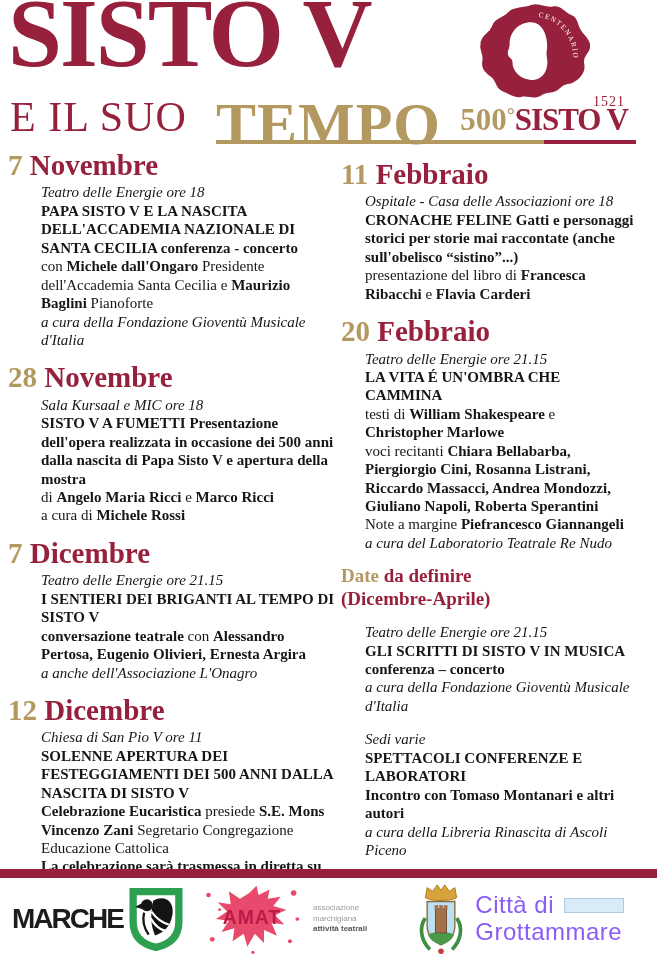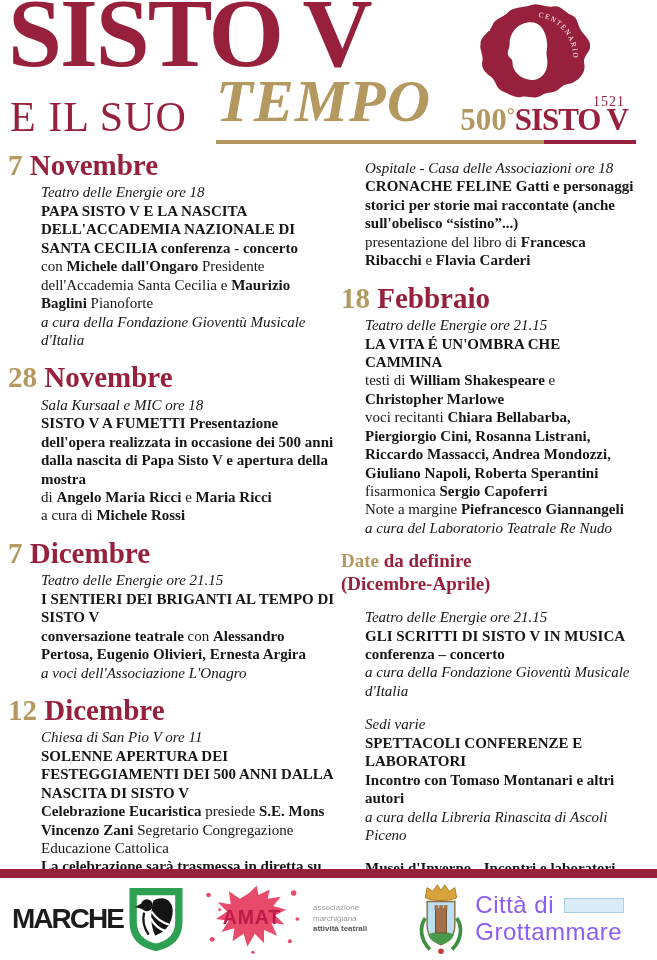--- a/index.html
+++ b/index.html
@@ -8,21 +8,21 @@
     --ink:#161616;
   }
   html,body{margin:0;padding:0;background:#fff;}
   body{width:657px;height:960px;overflow:hidden;font-family:"Liberation Serif",serif;color:var(--ink);}
   .page{position:relative;width:636px;height:960px;background:#fff;}
 
   
   header{position:relative;height:150px;}
   .main-title{position:absolute;top:-15px;left:8px;font-size:97px;line-height:1;font-weight:700;color:var(--red);letter-spacing:-2px;white-space:nowrap;}
   .sub-left{position:absolute;top:96px;left:10px;font-size:42px;line-height:1;color:var(--red);letter-spacing:1px;}
-  .sub-right{position:absolute;top:71px;left:216px;font-size:60px;line-height:1;font-weight:700;color:var(--gold);letter-spacing:1px;font-style:italic;}
+  .sub-right{position:absolute;top:94px;left:216px;font-size:60px;line-height:1;font-weight:700;color:var(--gold);letter-spacing:1px;}
   .head-rule{position:absolute;top:140px;left:216px;right:0;height:4px;display:flex;}
   .head-rule .gold-seg{width:328px;background:var(--gold);}
   .head-rule .red-seg{flex:1;background:var(--red);}
   .seal{position:absolute;top:2px;right:46px;width:122px;height:108px;}
   .anniv{position:absolute;top:104px;right:8px;font-size:31px;font-weight:700;line-height:1;white-space:nowrap;}
   .anniv .num{color:var(--gold);}
   .anniv .deg{color:var(--gold);font-size:20px;vertical-align:8px;}
   .anniv .nm{color:var(--red);letter-spacing:-1px;}
   .anniv .yr{position:absolute;top:-9px;right:3px;font-size:14px;color:var(--red);font-weight:400;letter-spacing:1px;}
 
@@ -103,31 +103,31 @@
             <p><span class="s-b">PAPA SISTO V E LA NASCITA DELL'ACCADEMIA NAZIONALE DI SANTA CECILIA conferenza - concerto</span></p>
             <p><span class="s-n">con </span><span class="s-b">Michele dall'Ongaro</span><span class="s-n"> Presidente dell'Accademia Santa Cecilia e </span><span class="s-b">Maurizio Baglini</span><span class="s-n"> Pianoforte</span></p>
             <p><span class="s-i">a cura della Fondazione Gioventù Musicale d'Italia</span></p>
           </div>
         </section>
         <section class="event">
           <h2 class="date"><span class="day">28 </span><span class="month">Novembre</span></h2>
           <div class="body">
             <p><span class="s-i">Sala Kursaal e MIC ore 18</span></p>
             <p><span class="s-b">SISTO V A FUMETTI Presentazione dell'opera realizzata in occasione dei 500 anni dalla nascita di Papa Sisto V e apertura della mostra</span></p>
-            <p><span class="s-n">di </span><span class="s-b">Angelo Maria Ricci</span><span class="s-n"> e </span><span class="s-b">Maria Ricci</span></p>
+            <p><span class="s-n">di </span><span class="s-b">Angelo Maria Ricci</span><span class="s-n"> e </span><span class="s-b">Marco Ricci</span></p>
             <p><span class="s-n">a cura di </span><span class="s-b">Michele Rossi</span></p>
           </div>
         </section>
         <section class="event">
           <h2 class="date"><span class="day">7 </span><span class="month">Dicembre</span></h2>
           <div class="body">
             <p><span class="s-i">Teatro delle Energie ore 21.15</span></p>
             <p><span class="s-b">I SENTIERI DEI BRIGANTI AL TEMPO DI SISTO V</span></p>
             <p><span class="s-b">conversazione teatrale</span><span class="s-n"> con </span><span class="s-b">Alessandro Pertosa, Eugenio Olivieri,  Ernesta Argira</span></p>
-            <p><span class="s-i">a voci dell'Associazione L'Onagro</span></p>
+            <p><span class="s-i">a anche dell'Associazione L'Onagro</span></p>
           </div>
         </section>
         <section class="event">
           <h2 class="date"><span class="day">12 </span><span class="month">Dicembre</span></h2>
           <div class="body">
             <p><span class="s-i">Chiesa di San Pio V ore 11</span></p>
             <p><span class="s-b">SOLENNE APERTURA DEI FESTEGGIAMENTI DEI 500 ANNI DALLA NASCITA DI SISTO V</span></p>
             <p><span class="s-b">Celebrazione Eucaristica</span><span class="s-n"> presiede </span><span class="s-b">S.E. Mons Vincenzo Zani</span><span class="s-n"> Segretario Congregazione Educazione Cattolica</span></p>
             <p><span class="s-b">La celebrazione sarà trasmessa in diretta su Raiuno</span></p>
           </div>
@@ -135,34 +135,34 @@
         <section class="event">
           <h2 class="date"><span class="day">13 </span><span class="month">Dicembre</span></h2>
           <div class="body">
             <p><span class="s-i">Chiesa di San Pio V ore 21.15</span></p>
             <p></p>
           </div>
         </section>
       </section>
     <section class="col right" id="col-right">
         <section class="event">
+          <h2 class="date"><span class="day">11 </span><span class="month">Febbraio</span></h2>
           <div class="body">
             <p><span class="s-i">Ospitale - Casa delle Associazioni ore 18</span></p>
             <p><span class="s-b">CRONACHE FELINE Gatti e personaggi storici per storie mai raccontate (anche sull'obelisco “sistino”...)</span></p>
             <p><span class="s-n">presentazione del libro di </span><span class="s-b">Francesca Ribacchi</span><span class="s-n"> e </span><span class="s-b">Flavia Carderi</span></p>
           </div>
         </section>
         <section class="event">
-          <h2 class="date"><span class="day">18 </span><span class="month">Febbraio</span></h2>
+          <h2 class="date"><span class="day">20 </span><span class="month">Febbraio</span></h2>
           <div class="body">
             <p><span class="s-i">Teatro delle Energie ore 21.15</span></p>
             <p><span class="s-b">LA VITA É UN'OMBRA CHE CAMMINA</span></p>
             <p><span class="s-n">testi di </span><span class="s-b">William Shakespeare</span><span class="s-n"> e </span><span class="s-b">Christopher Marlowe</span></p>
             <p><span class="s-n">voci recitanti </span><span class="s-b">Chiara Bellabarba, Piergiorgio Cini, Rosanna Listrani, Riccardo Massacci, Andrea Mondozzi, Giuliano Napoli, Roberta Sperantini</span></p>
-            <p><span class="s-n">fisarmonica </span><span class="s-b">Sergio Capoferri</span></p>
             <p><span class="s-n">Note a margine </span><span class="s-b">Piefrancesco Giannangeli</span></p>
             <p><span class="s-i">a cura del Laboratorio Teatrale Re Nudo</span></p>
           </div>
         </section>
         <section class="event">
           <h2 class="date special"><span class="gold">Date </span><span class="red">da definire</span><div class="red">(Dicembre-Aprile)</div></h2>
         </section>
         <section class="event sub">
           <div class="body">
             <p><span class="s-i">Teatro delle Energie ore 21.15</span></p>

